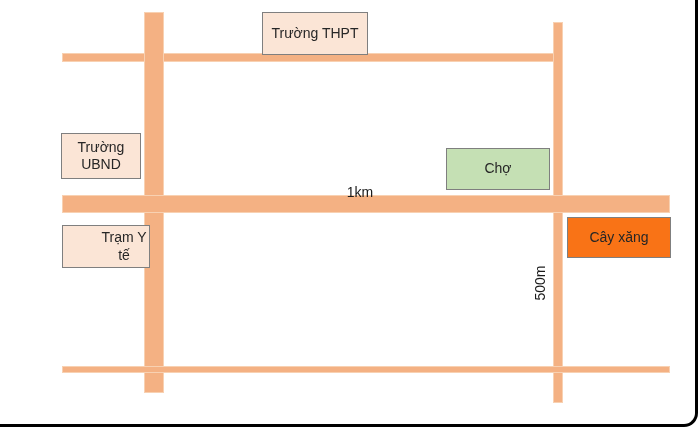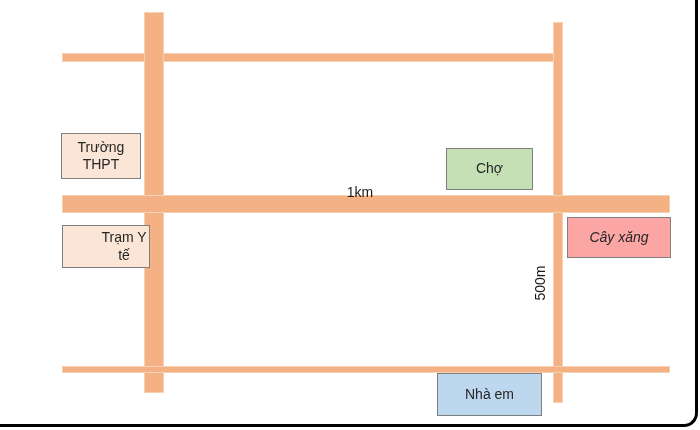--- a/index.html
+++ b/index.html
@@ -38,27 +38,27 @@
     box-sizing:border-box;
     display:flex;align-items:center;justify-content:center;
     text-align:center;
     font-size:14px;line-height:1.25;
     white-space:pre-line;
     border:1.5px solid #7f7f7f;
     z-index:2;
   }
   .fill-peach {background:#fbe5d6;}
   .fill-green {background:#c5e0b4;}
-  .fill-yellow{background:#fca5a5;font-style:italic;}
+  .fill-yellow{background:#f97316;}
   .fill-blue  {background:#bdd7ee;}
   .place-thpt     {left:262px; top:12px;  width:106px; height:43px;}
   .place-thcs     {left:61px;  top:133px; width:80px;  height:46px;}
   .place-tram-y-te{left:62px;  top:225px; width:88px;  height:43px;padding-left:36px;}
   .place-tieu-hoc {left:166px; top:315px; width:109px; height:48px;}
-  .place-cho      {left:446px; top:148px; width:87px; height:42px;}
+  .place-cho      {left:446px; top:148px; width:104px; height:42px;}
   .place-ubnd     {left:300px; top:217px; width:97px;  height:43px;}
   .place-cay-xang {left:567px; top:217px; width:104px; height:41px;}
   .place-nha-em   {left:437px; top:373px; width:105px; height:43px;}
   .dist{
     position:absolute;
     font-size:14px;
     color:#1a1a1a;
     z-index:3;
     text-align:center;
   }
@@ -73,25 +73,25 @@
 <body>
 
 <div class="canvas">
 
   <div class="road road-top-h"></div>
   <div class="road road-left-v"></div>
   <div class="road road-right-v"></div>
   <div class="road road-main-h"></div>
   <div class="road road-bottom-h"></div>
 
+  <div class="place fill-peach place-thpt">Trường THPT</div>
   <div class="place fill-peach place-thcs">Trường
-THPT</div>
+UBND</div>
   <div class="place fill-peach place-tram-y-te">Trạm Y tế</div>
   <div class="place fill-green place-cho">Chợ</div>
   <div class="place fill-yellow place-cay-xang">Cây xăng</div>
-  <div class="place fill-blue place-nha-em">Nhà em</div>
 
   <div class="dist dist-1km">1km</div>
   <div class="dist dist-500m">500m</div>
 
   <div class="page-frame"></div>
 
 </div>
 
 </body></html>

